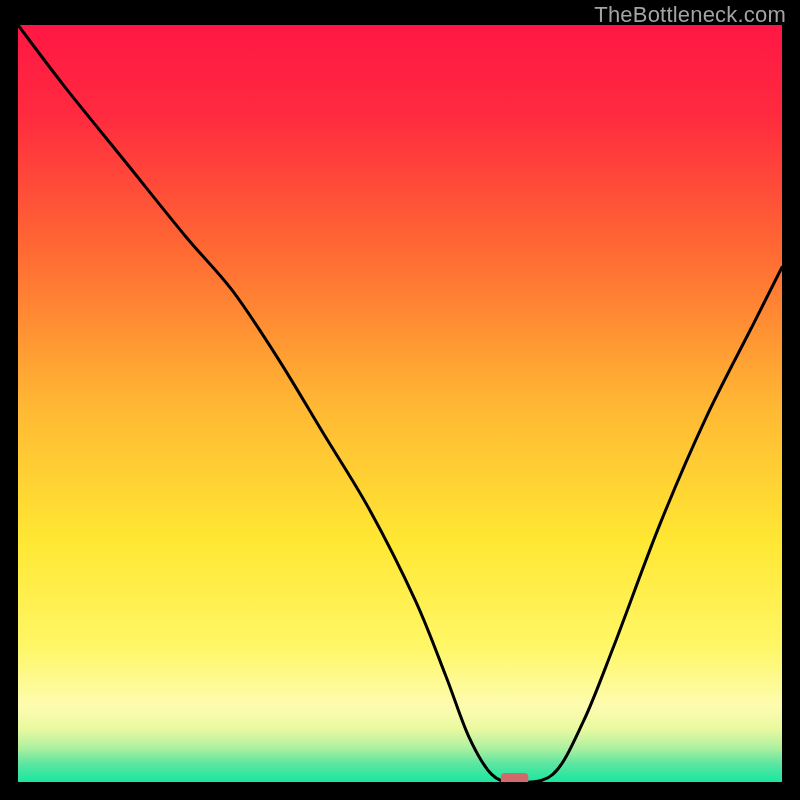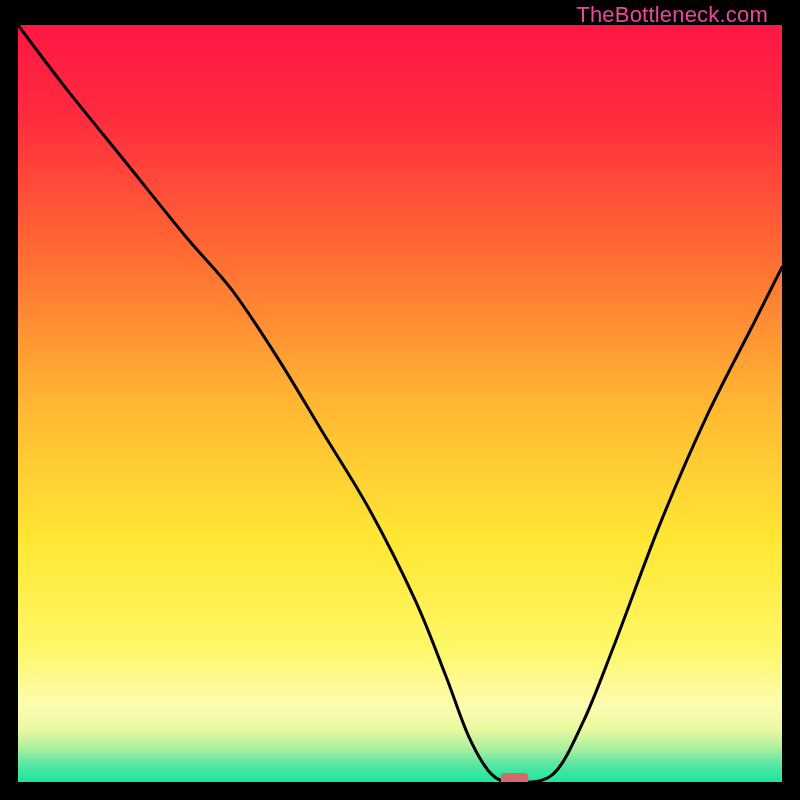--- a/index.html
+++ b/index.html
@@ -12,22 +12,22 @@
   }
   .frame {
     position: relative;
     width: 800px;
     height: 800px;
     background: #000;
   }
   .watermark {
     position: absolute;
     top: 2px;
-    right: 32px;
-    color: #ec4899;
+    right: 14px;
+    color: #a3a3a3;
     font-family: Arial, Helvetica, sans-serif;
     font-size: 22px;
     letter-spacing: 0.2px;
     z-index: 10;
   }
   .plot-area {
     position: absolute;
     left: 18px;
     top: 25px;
     width: 764px;

